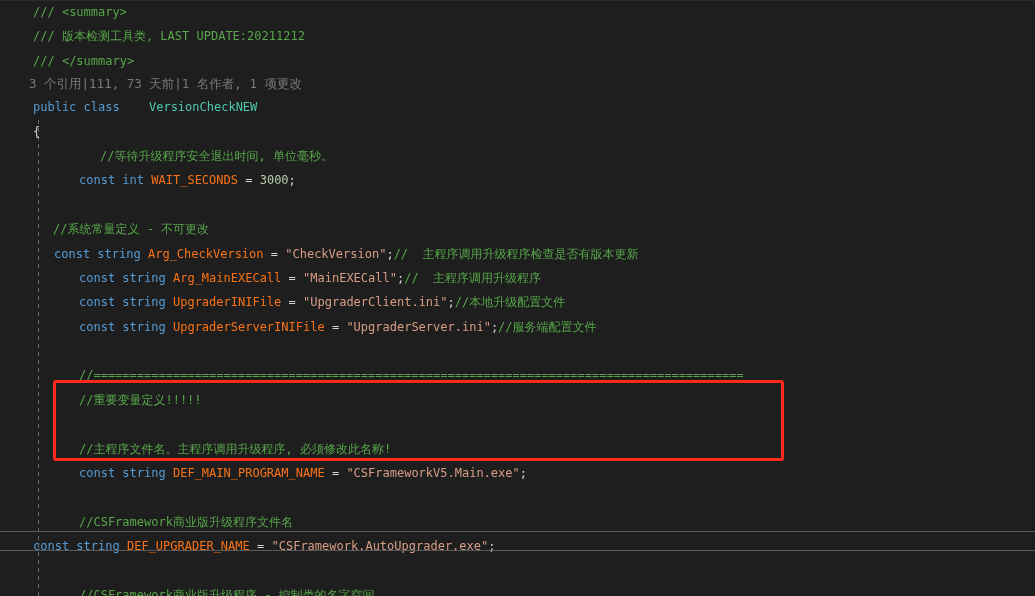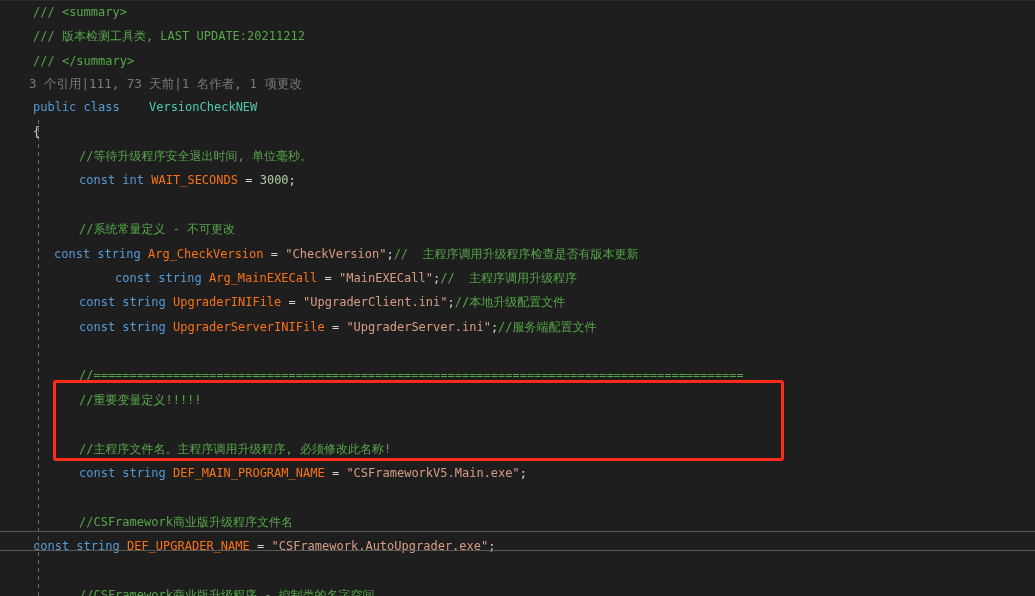--- a/index.html
+++ b/index.html
@@ -116,31 +116,31 @@
     <div class="line"><span class="cmt">/// </span><span class="cmt">版本检测工具类, </span><span class="cmt">LAST UPDATE:20211212</span></div>
 
     <div class="line"><span class="cmt">/// </span><span class="cmt">&lt;/summary&gt;</span></div>
 
     <div class="codelens"><span>3 个引用|111, 73 天前|1 名作者, 1 项更改</span></div>
 
     <div class="line"><span class="kw">public</span><span class="op"> </span><span class="kw">class</span><span class="op"> </span><span class="type">VersionCheckNEW</span></div>
 
     <div class="line"><span class="punc">{</span></div>
 
-    <div class="line" style="padding-left:79px"><span class="cmt">//等待升级程序安全退出时间, 单位毫秒。</span></div>
+    <div class="line" style="padding-left:100px"><span class="cmt">//等待升级程序安全退出时间, 单位毫秒。</span></div>
 
     <div class="line" style="padding-left:79px"><span class="kw">const</span><span> </span><span class="kw">int</span><span> </span><span class="id">WAIT_SECONDS</span><span> </span><span class="op">=</span><span> </span><span class="num">3000</span><span class="punc">;</span></div>
 
     <div class="line"></div>
 
-    <div class="line" style="padding-left:79px"><span class="cmt">//系统常量定义 - 不可更改</span></div>
+    <div class="line" style="padding-left:53px"><span class="cmt">//系统常量定义 - 不可更改</span></div>
 
     <div class="line" style="padding-left:54px"><span class="kw">const</span><span> </span><span class="kw">string</span><span> </span><span class="id">Arg_CheckVersion</span><span> </span><span class="op">=</span><span> </span><span class="str">"CheckVersion"</span><span class="punc">;</span><span class="cmt">//  主程序调用升级程序检查是否有版本更新</span></div>
 
-    <div class="line" style="padding-left:115px"><span class="kw">const</span><span> </span><span class="kw">string</span><span> </span><span class="id">Arg_MainEXECall</span><span> </span><span class="op">=</span><span> </span><span class="str">"MainEXECall"</span><span class="punc">;</span><span class="cmt">//  主程序调用升级程序</span></div>
+    <div class="line" style="padding-left:79px"><span class="kw">const</span><span> </span><span class="kw">string</span><span> </span><span class="id">Arg_MainEXECall</span><span> </span><span class="op">=</span><span> </span><span class="str">"MainEXECall"</span><span class="punc">;</span><span class="cmt">//  主程序调用升级程序</span></div>
 
     <div class="line" style="padding-left:79px"><span class="kw">const</span><span> </span><span class="kw">string</span><span> </span><span class="id">UpgraderINIFile</span><span> </span><span class="op">=</span><span> </span><span class="str">"UpgraderClient.ini"</span><span class="punc">;</span><span class="cmt">//本地升级配置文件</span></div>
 
     <div class="line" style="padding-left:79px"><span class="kw">const</span><span> </span><span class="kw">string</span><span> </span><span class="id">UpgraderServerINIFile</span><span> </span><span class="op">=</span><span> </span><span class="str">"UpgraderServer.ini"</span><span class="punc">;</span><span class="cmt">//服务端配置文件</span></div>
 
     <div class="line"></div>
 
     <div class="line" style="padding-left:79px"><span class="cmt">//==========================================================================================</span></div>
 
     <div class="line" style="padding-left:79px"><span class="cmt">//重要变量定义!!!!!</span></div>

